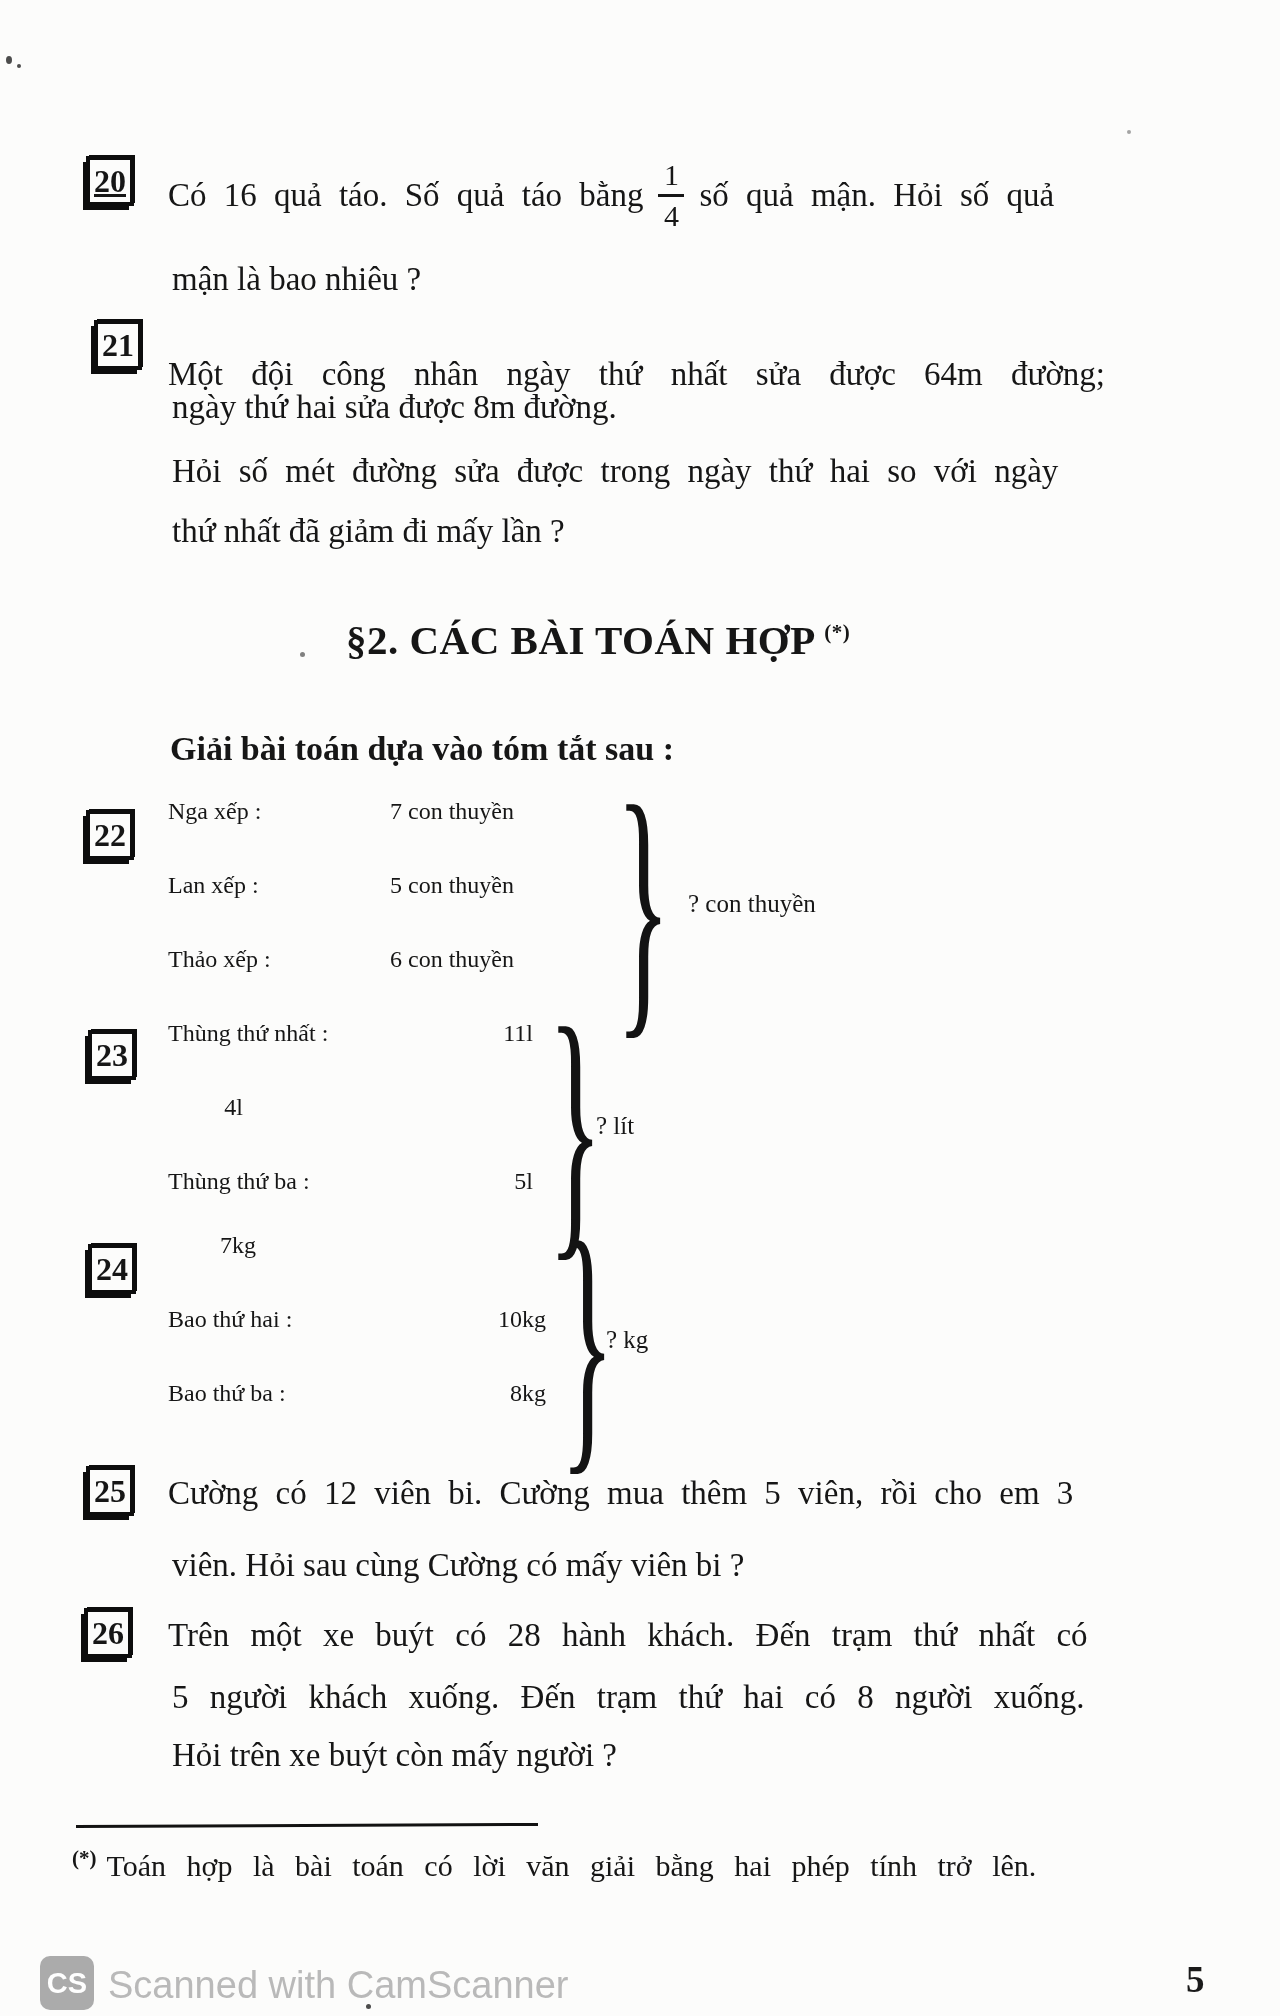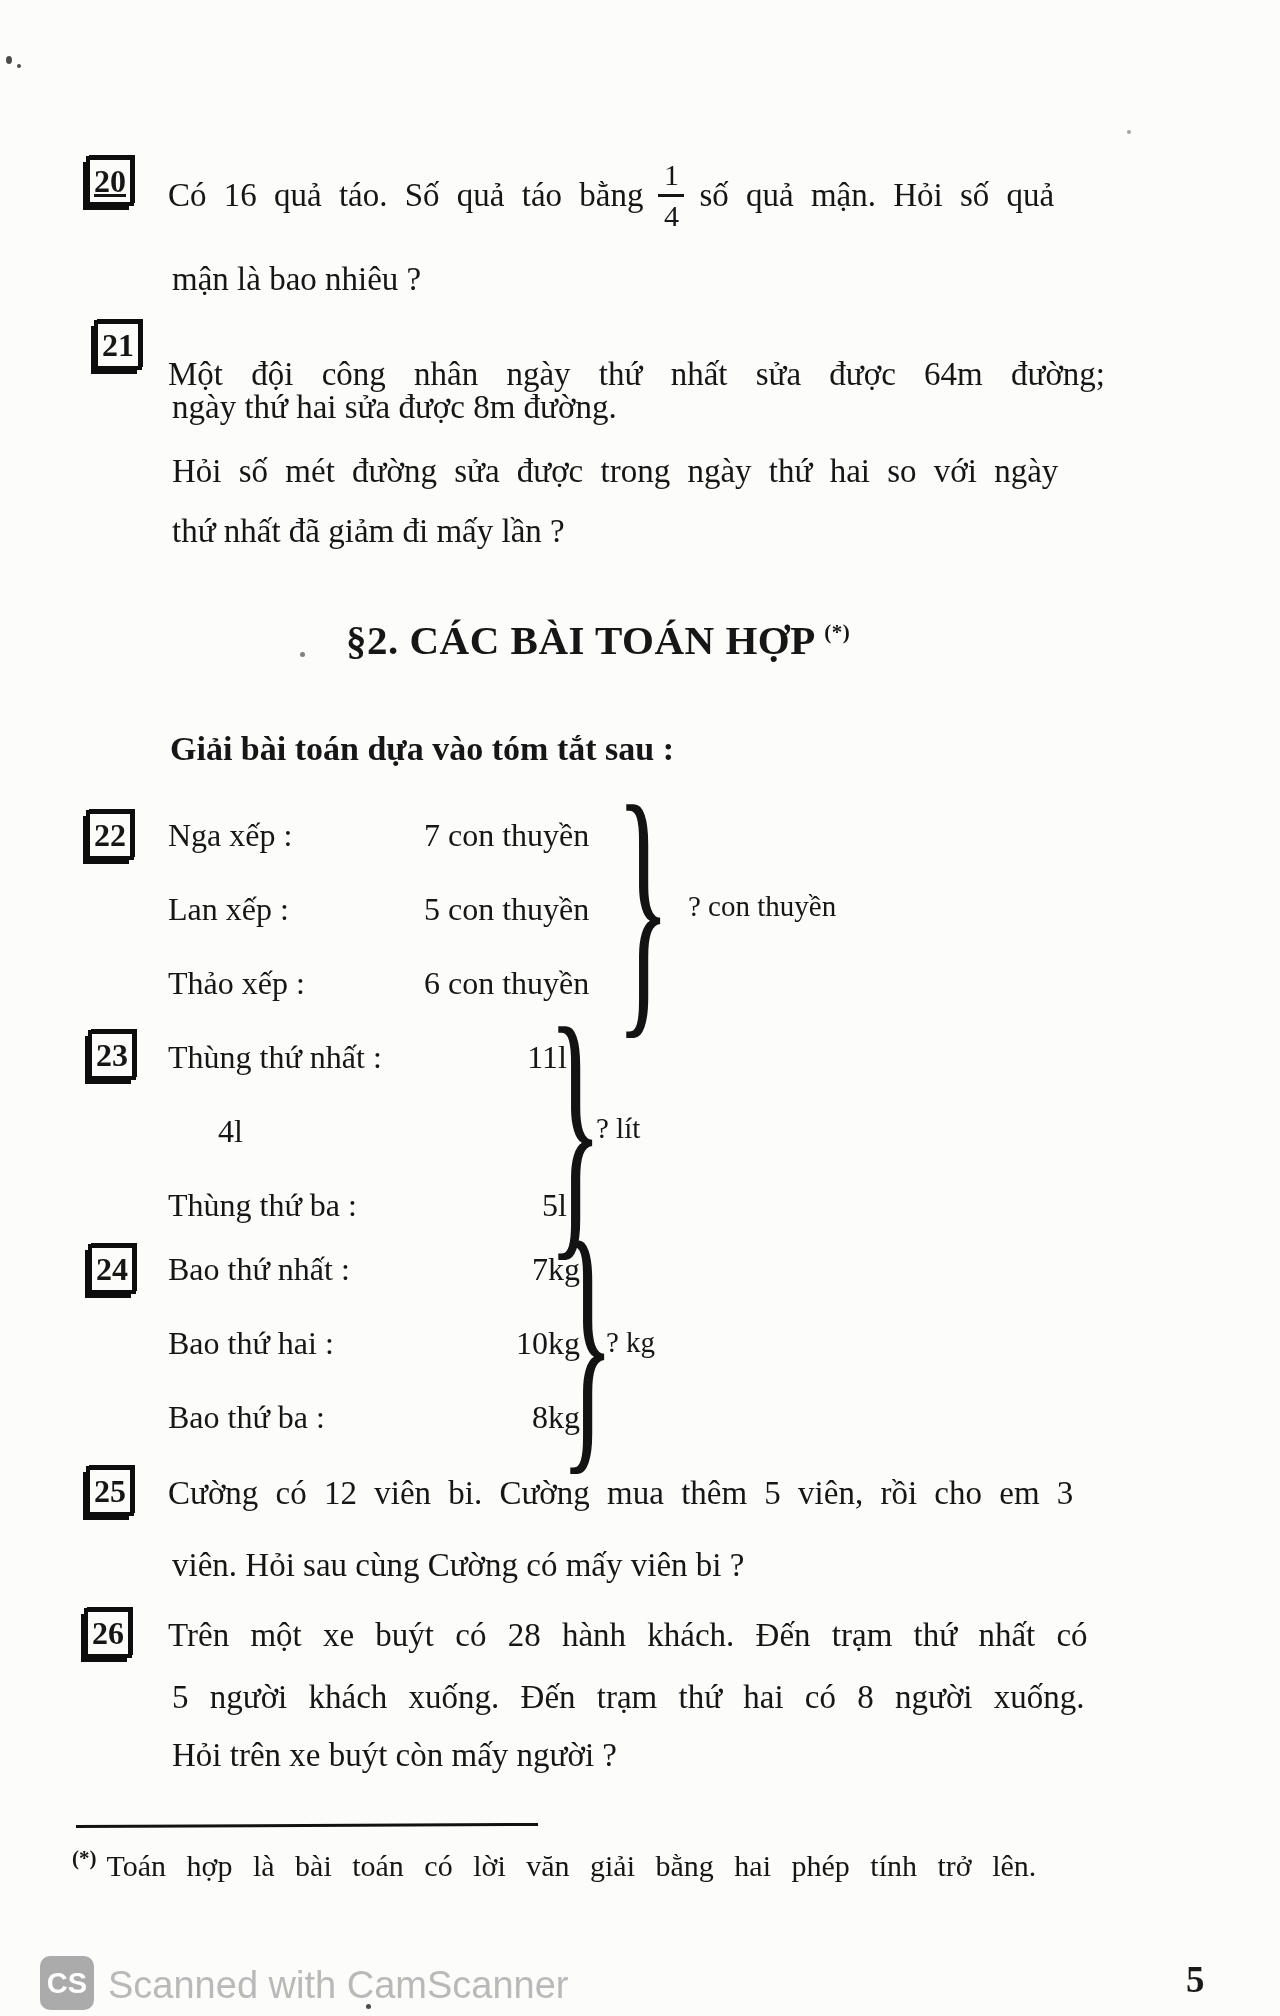--- a/index.html
+++ b/index.html
@@ -33,33 +33,33 @@
   .frac .fbar { width:26px; border-top:3px solid #161616; margin:3px 0; }
 
   
   .header { position:absolute; font-weight:bold; font-size:41px; letter-spacing:0.5px; white-space:nowrap; }
   .header sup, .fnmark { font-size:21px; font-weight:bold; vertical-align:super; }
   .intro { position:absolute; font-weight:bold; font-size:34px; white-space:nowrap; }
 
   
   .group { position:absolute; left:0; top:0; width:1280px; }
   .rows { position:absolute; left:168px; top:0; }
-  .row { height:74px; display:flex; align-items:center; font-size:32px;gap:34px; }
+  .row { height:74px; display:flex; font-size:24px; }
   .g22 .lbl { width:222px; }
   .g23 .lbl { width:290px; }
   .g23 .val { width:75px; text-align:right; }
   .g24 .lbl { width:290px; }
   .g24 .val { width:88px; text-align:right; }
   .brace {
     position:absolute;
     font-size:252px; line-height:222px; height:222px;
     transform:scale(0.45,1.12); transform-origin:left center;
     color:#131313; font-weight:400;
   }
-  .question { position:absolute; font-size:29px; white-space:nowrap; }
+  .question { position:absolute; font-size:25px; white-space:nowrap; }
 
   
   .rule { position:absolute; background:#121212; transform:rotate(-0.25deg); }
   .footnote { position:absolute; font-size:30px; white-space:nowrap; }
   .fnmark { margin-right:10px; }
 
   
   .cs-logo {
     position:absolute; width:54px; height:54px; border-radius:10px;
     background:#ababab; color:#fefefe;
@@ -155,21 +155,20 @@
   <div class="brace" style="left:548px; top:-4px;">}</div>
   <div class="question" style="left:596px; top:92px;">? lít</div>
 </div>
 
 <div class="group" style="top:1232px;">
   <div class="numbox" style="left:88px; top:12px;">
     <span>24</span>
   </div>
   <div class="rows g24">
     <div class="row">
-      <span class="lbl">Bao thứ nhất :</span>
       <span class="val">7kg</span>
     </div>
     <div class="row">
       <span class="lbl">Bao thứ hai :</span>
       <span class="val">10kg</span>
     </div>
     <div class="row">
       <span class="lbl">Bao thứ ba :</span>
       <span class="val">8kg</span>
     </div>

